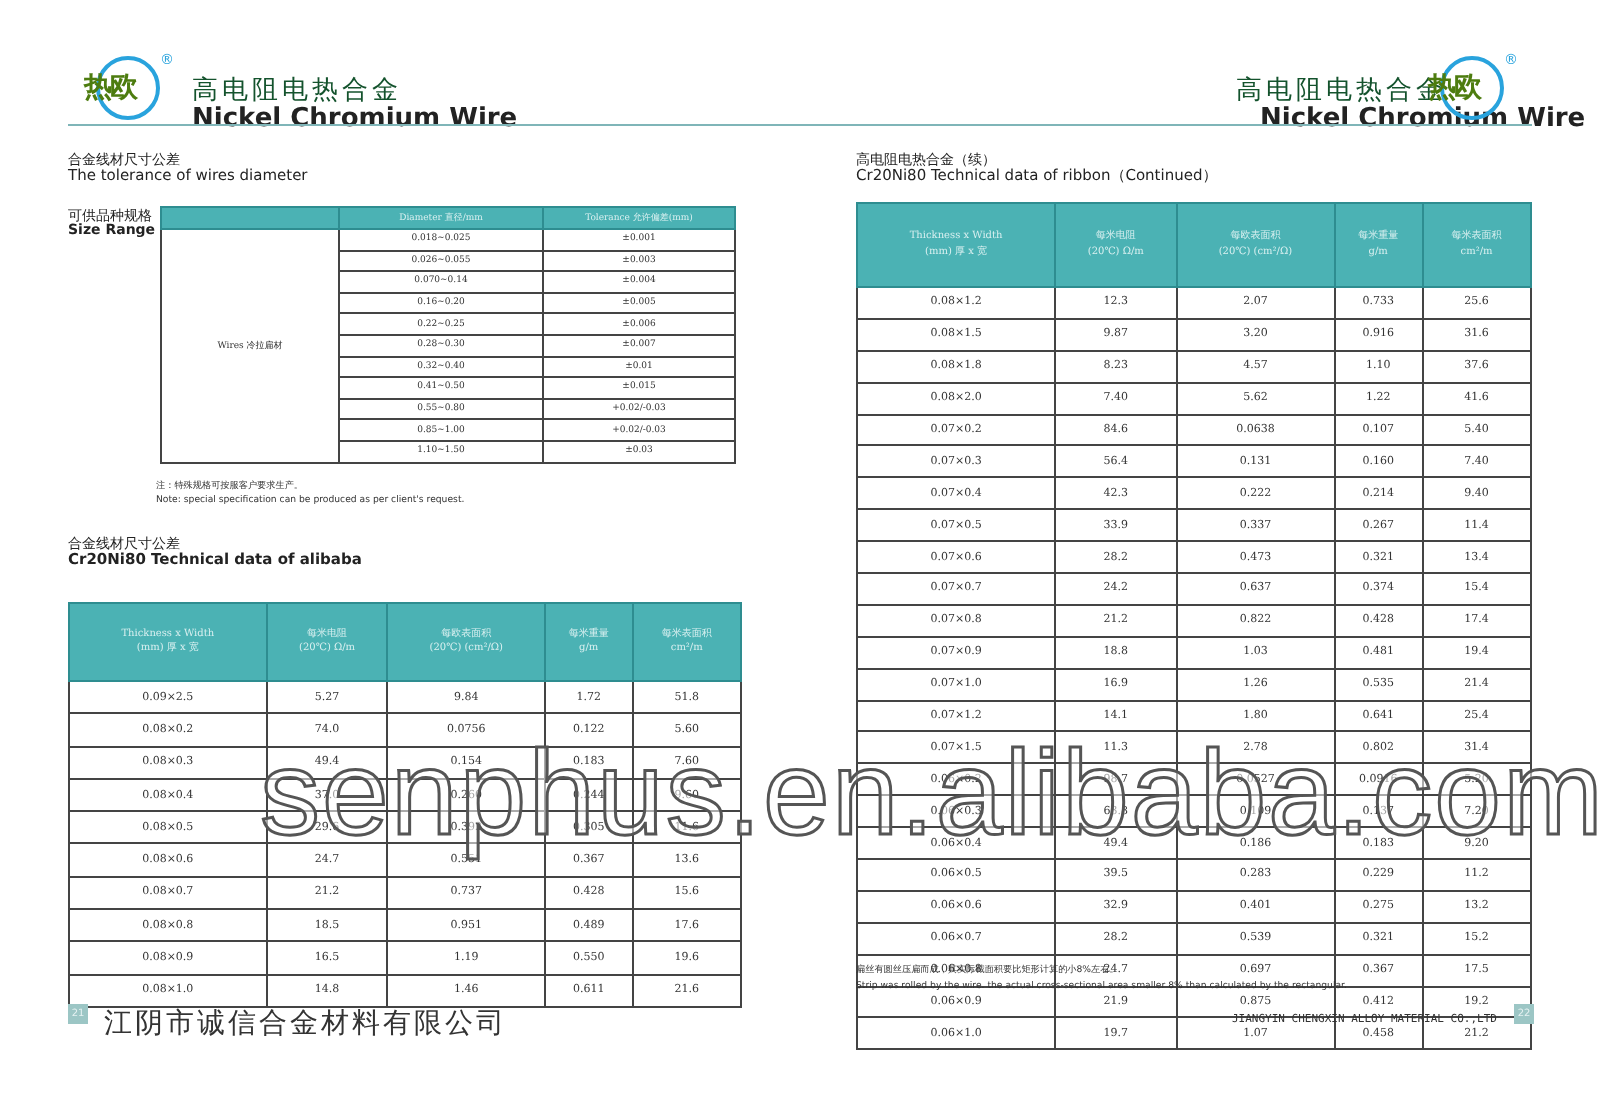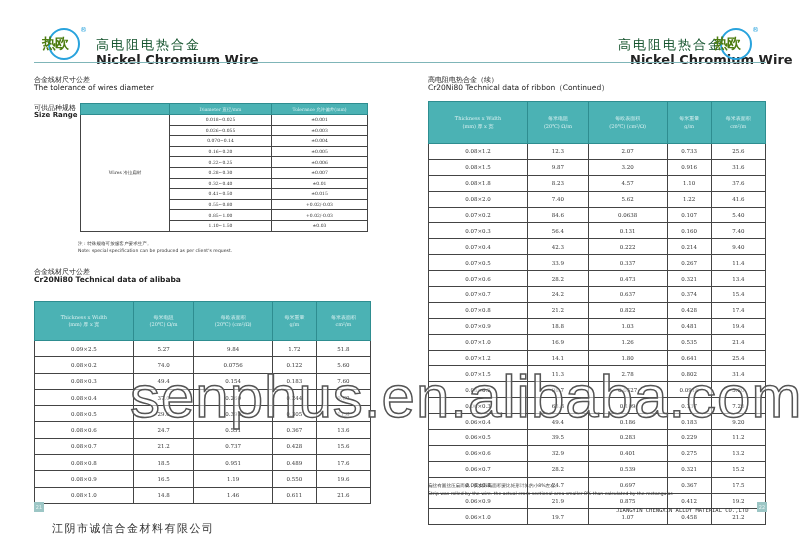--- a/index.html
+++ b/index.html
@@ -21,21 +21,21 @@
 td,th{border:1px solid #444;text-align:center;font-weight:normal}
 th{background:#4bb2b4;color:#d9f0f0;border-color:#2e8d90}
 .tol td,.tol th{font-size:4.5px;height:10.6px}
 .tol th{height:11px}
 .rib td{font-size:5.5px;height:16.3px}
 .rib th{font-size:5px;height:39px;line-height:1.5}
 .ribr td{font-size:5.5px;height:15.9px}
 .ribr th{font-size:5px;height:42px;line-height:1.5}
 .note{position:absolute;font-size:4.6px;color:#333;line-height:1.4}
 .pgnum{position:absolute;top:502px;width:10px;height:10px;background:#9cc6c5;color:#e6f2f2;font-size:5px;text-align:center;line-height:10px}
-.footer-cn{position:absolute;top:521px;left:52px;font-size:11px;letter-spacing:1.5px;color:#333}
+.footer-cn{position:absolute;top:503px;left:52px;font-size:14px;letter-spacing:1.5px;color:#333}
 .footer-en{position:absolute;top:507px;left:216px;font-size:5.5px;font-family:"DejaVu Sans Mono",monospace;color:#333}
 .wm{position:absolute;top:362px;left:130px;font-size:60px;font-family:"Liberation Sans",sans-serif;color:rgba(255,255,255,0.55);-webkit-text-stroke:1.5px #555;letter-spacing:1px;white-space:nowrap;pointer-events:none}
 </style>
 </head>
 <body>
 
 <div class="page left">
   <div class="logo" style="left:38px">
     <div class="ring"></div>
     <span class="txt">热欧</span>

